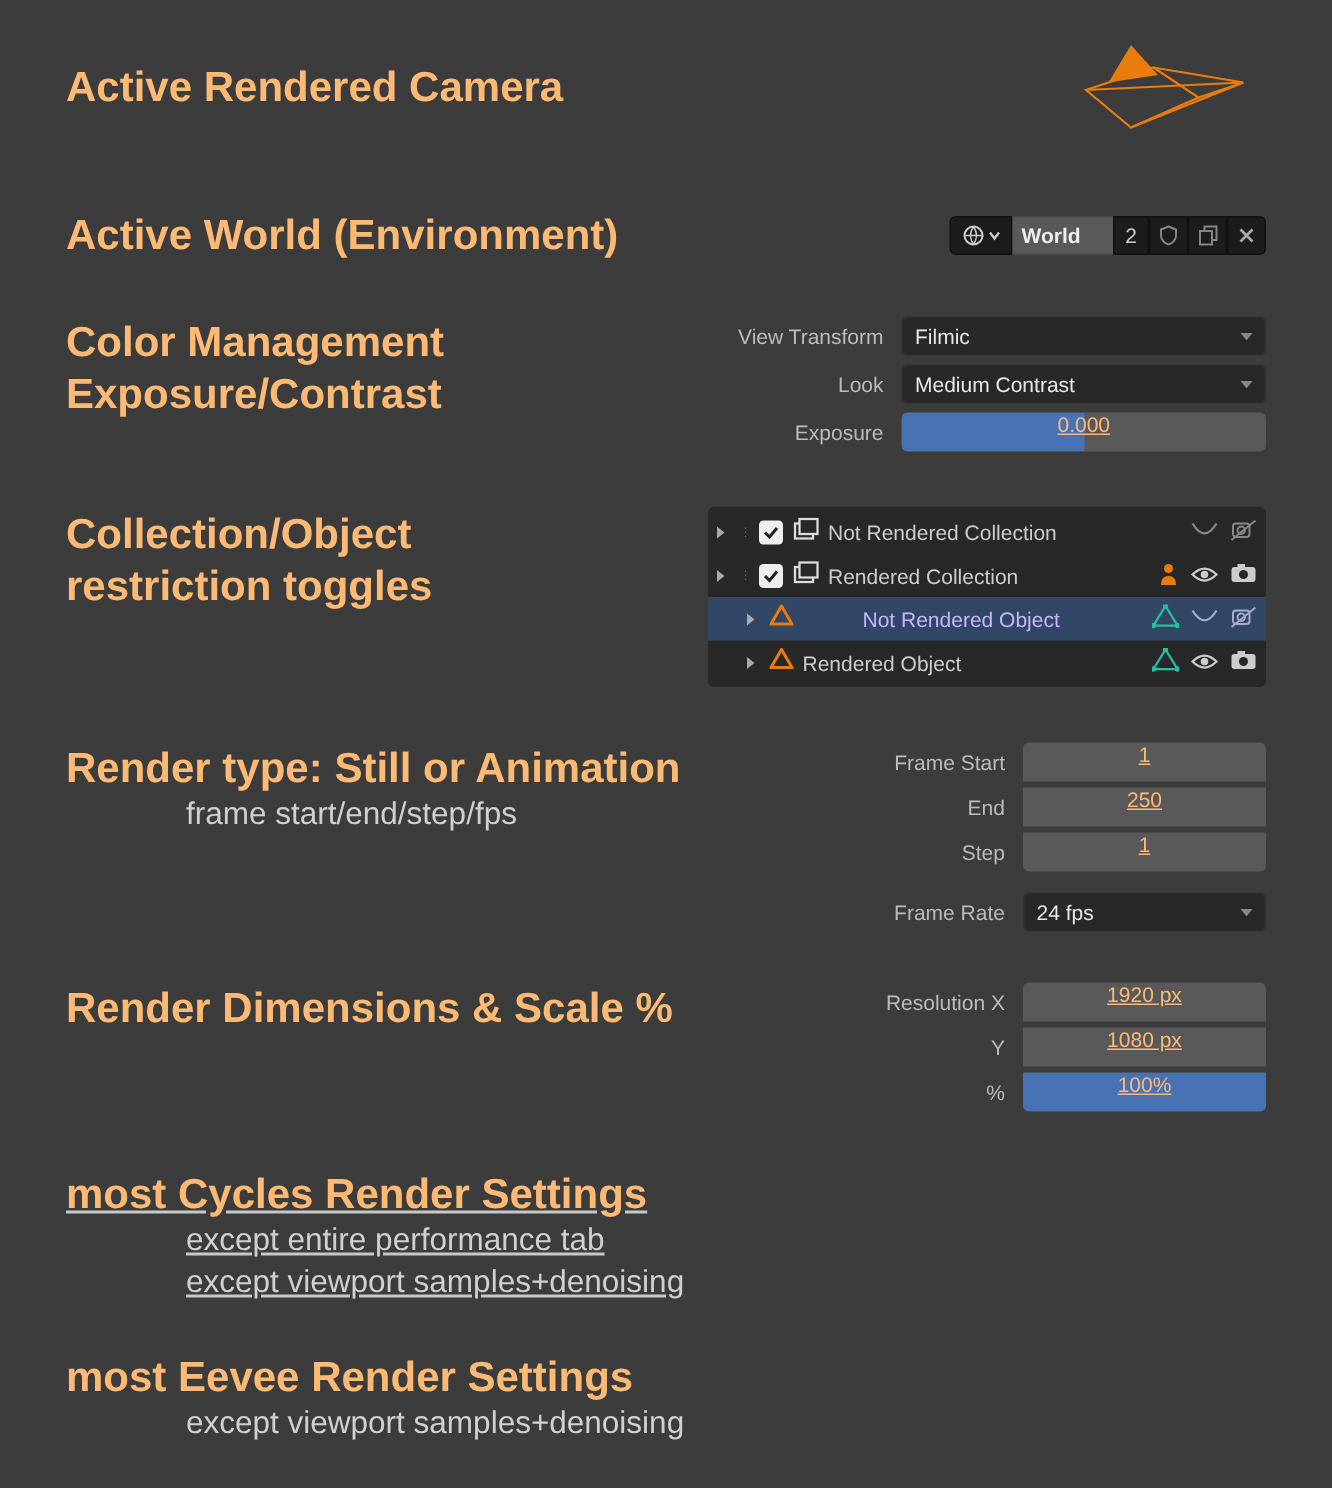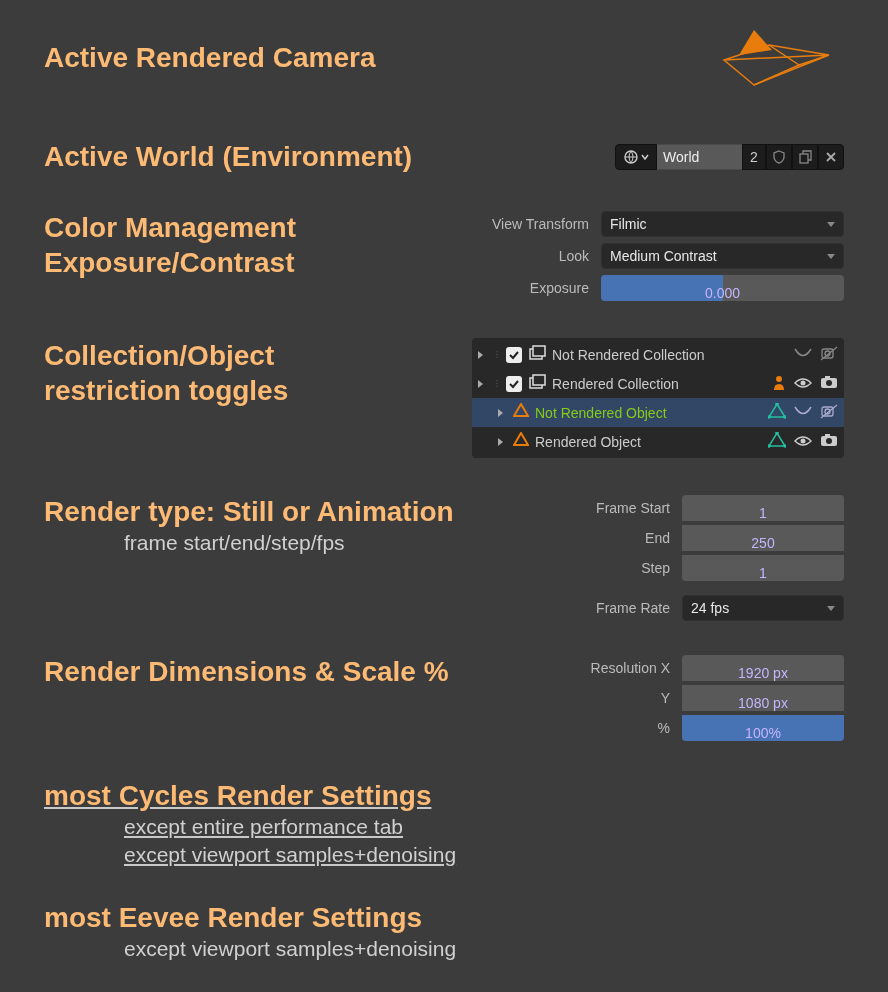--- a/index.html
+++ b/index.html
@@ -30,41 +30,41 @@
   }
   
   .camera-svg { width:140px; height:90px; }
   
   .world-row { display:flex; align-items:center; height:28px; }
   .pill-dark {
     background:#1c1c1c; color:#ccc; height:26px; display:flex; align-items:center;
     justify-content:center; border:1px solid #111;
   }
   .world-icon-btn { width:42px; border-radius:4px 0 0 4px; gap:2px; }
-  .world-name { background:#595959; width:85px; height:26px; display:flex; align-items:center;
-    padding:0 6px; color:#eee; border-top:1px solid #4a4a4a; border-bottom:1px solid #4a4a4a;}
+  .world-name { background:#595959; width:67px; height:26px; display:flex; align-items:center;
+    padding:0 6px; color:#eee; border-top:1px solid #4a4a4a; border-bottom:1px solid #4a4a4a;font-weight:bold;}
   .world-users { width:24px; }
   .iconbtn { width:26px; height:26px; display:flex; align-items:center; justify-content:center;
     color:#888; }
   .iconbtn.last { border-radius:0 4px 4px 0; }
   
   .prop-rows { width:380px; display:flex; flex-direction:column; gap:4px; }
   .prop-row { display:flex; align-items:center; height:28px; gap:8px; }
   .prop-label { flex:1; text-align:right; color:#bbb; font-size:14px; padding-right:4px;}
   .dropdown {
     width:243px; height:26px; background:#282828; border:1px solid #303030; border-radius:4px;
     color:#e8e8e8; display:flex; align-items:center; padding:0 8px; position:relative;
   }
   .dropdown::after { content:""; position:absolute; right:8px; top:10px;
     border-left:4px solid transparent; border-right:4px solid transparent;
     border-top:5px solid #888; }
   .num-field {
     width:243px; height:26px; background:#595959; border-radius:4px;
-    color:#c4b5fd; display:flex; align-items:flex-end; justify-content:center;
-    position:relative; overflow:hidden;
+    color:#fdba74; display:flex; align-items:flex-start; justify-content:center;
+    position:relative; overflow:hidden;text-decoration:underline;
   }
   .num-field .fill { position:absolute; left:0; top:0; bottom:0; background:#4772b3; }
   .num-field span { position:relative; z-index:1; }
   
   .outliner {
     width:372px; background:#282828; border-radius:4px; padding:2px 0;
   }
   .out-row {
     height:29px; display:flex; align-items:center; padding:0 6px; gap:6px;
     color:#ccc; font-size:14px;
@@ -249,21 +249,21 @@
       </div>
 
       <div class="out-row active">
         <div style="width:14px;"></div>
         <div class="disc"></div>
         <span>
           <svg width="16" height="16" viewBox="0 0 16 16">
               <path d="M8 1 L15 13 L1 13 Z" fill="none" stroke="#e87d0d" stroke-width="2"></path>
             </svg>
         </span>
-        <span style="color:#84cc16;">Not Rendered Object</span>
+        <span style="color:#c4b5fd;margin-left:40px;">Not Rendered Object</span>
         <div class="spacer"></div>
         <div class="out-icons">
           <span>
             <svg width="18" height="16" viewBox="0 0 18 16">
                 <path d="M9 1 L17 14 L1 14 Z" fill="none" stroke="#26bfa0" stroke-width="1.5"></path>
                 <circle cx="9" cy="1" r="1.8" fill="#26bfa0"></circle>
                 <circle cx="17" cy="14" r="1.8" fill="#26bfa0"></circle>
                 <circle cx="1" cy="14" r="1.8" fill="#26bfa0"></circle>
               </svg>
           </span>

